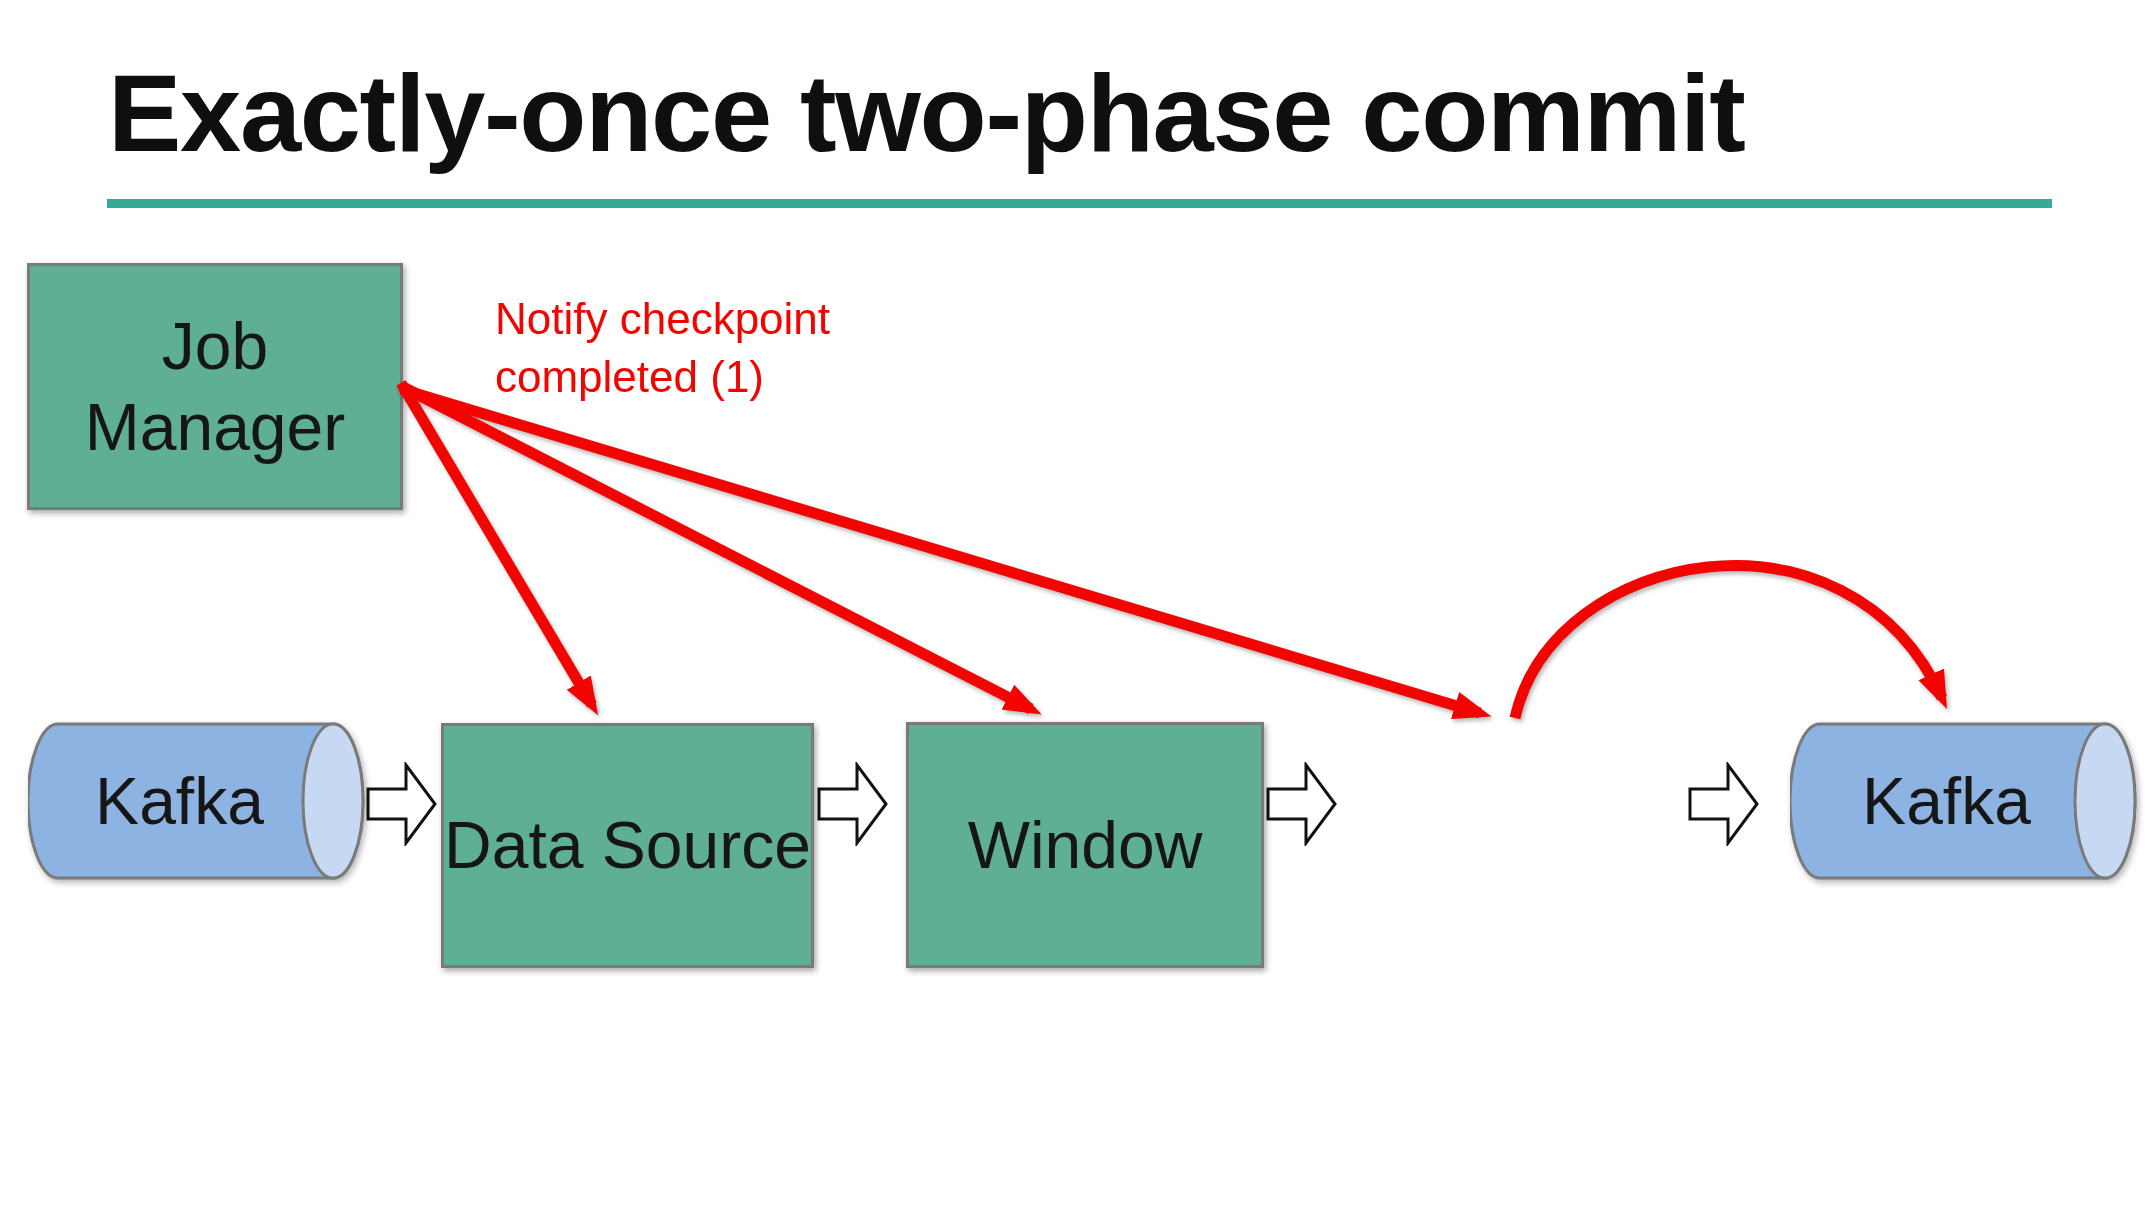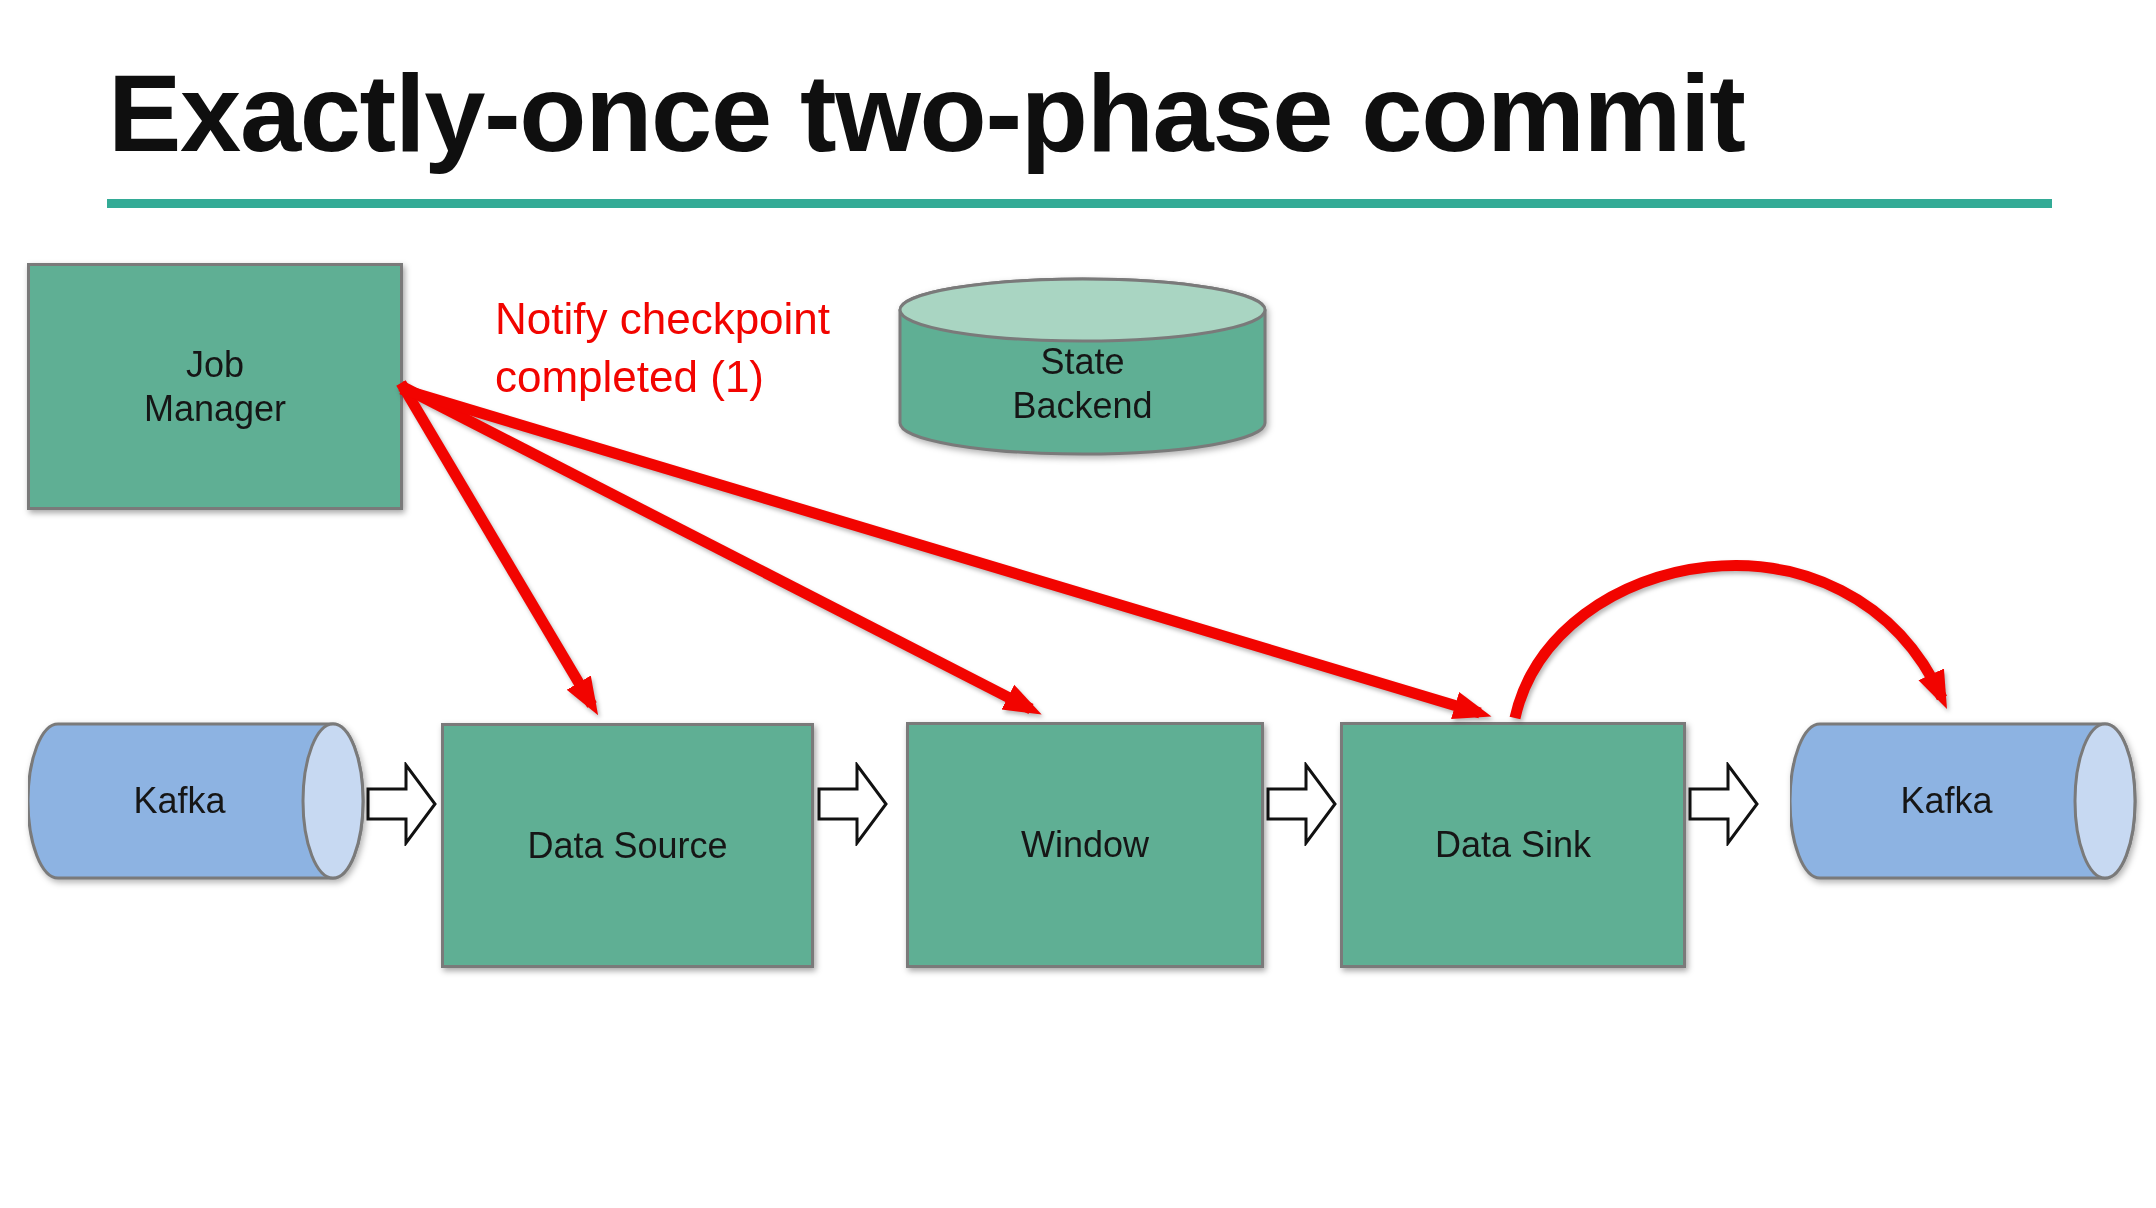--- a/index.html
+++ b/index.html
@@ -18,21 +18,21 @@
   }
   .node{position:absolute;display:flex;align-items:center;justify-content:center;}
   .gbox{
     background:var(--green-fill);
     border:3px solid var(--border-gray);
     box-shadow:2px 3px 6px rgba(0,0,0,0.35);
     box-sizing:border-box;
   }
   .label{
     position:relative;z-index:2;
-    font-size:36px;color:var(--text-dark);line-height:1.22;
+    font-size:66px;color:var(--text-dark);line-height:1.22;
     text-align:center;white-space:pre-line;
   }
   .cyl-svg{position:absolute;left:0;top:0;width:100%;height:100%;z-index:1;
     filter:drop-shadow(2px 3px 3px rgba(0,0,0,0.30));}
   .cyl-body-green{fill:var(--green-fill);stroke:var(--border-gray);stroke-width:3;}
   .cyl-cap-green{fill:var(--green-light);stroke:var(--border-gray);stroke-width:3;}
   .cyl-body-blue{fill:var(--blue-fill);stroke:var(--border-gray);stroke-width:3;}
   .cyl-cap-blue{fill:var(--blue-light);stroke:var(--border-gray);stroke-width:3;}
   .vcyl .label{padding-top:34px;}
   .hcyl .label{padding-right:34px;text-align:right;}
@@ -58,28 +58,20 @@
 <div class="slide">
 
   <h1 class="title">Exactly-once two-phase commit</h1>
   <div class="title-rule"></div>
 
   <div class="node gbox" style="left:27px;top:263px;width:376px;height:247px;">
     <span class="label">Job
 Manager</span>
   </div>
 
-  <div class="node vcyl" style="left:898px;top:277px;width:369px;height:180px;">
-    <svg class="cyl-svg" viewBox="0 0 369 180">
-      <path class="cyl-body-green" d="M 2 33 L 2 146 A 182.5 31 0 0 0 367 146 L 367 33 A 182.5 31 0 0 0 2 33 Z"></path>
-      <ellipse class="cyl-cap-green" cx="184.5" cy="33" rx="182.5" ry="31"></ellipse>
-    </svg>
-    <span class="label">State
-Backend</span>
-  </div>
 
   <div class="node hcyl" style="left:28px;top:722px;width:337px;height:158px;">
     <svg class="cyl-svg" viewBox="0 0 337 158">
       <path class="cyl-body-blue" d="M 30 2 L 305 2 A 30 77 0 0 1 305 156 L 30 156 A 30 77 0 0 1 30 2 Z"></path>
       <ellipse class="cyl-cap-blue" cx="305" cy="79" rx="30" ry="77"></ellipse>
     </svg>
     <span class="label">Kafka</span>
   </div>
 
   <svg class="flow-arrow" style="left:366px;top:762px;" viewBox="0 0 72 84">
@@ -96,23 +88,20 @@
   </svg>
 
   <div class="node gbox" style="left:441px;top:723px;width:373px;height:245px;">
     <span class="label">Data Source</span>
   </div>
 
   <div class="node gbox" style="left:906px;top:722px;width:358px;height:246px;">
     <span class="label">Window</span>
   </div>
 
-  <div class="node gbox" style="left:1340px;top:722px;width:346px;height:246px;">
-    <span class="label">Data Sink</span>
-  </div>
 
   <div class="node hcyl" style="left:1790px;top:722px;width:347px;height:158px;">
     <svg class="cyl-svg" viewBox="0 0 347 158">
       <path class="cyl-body-blue" d="M 30 2 L 315 2 A 30 77 0 0 1 315 156 L 30 156 A 30 77 0 0 1 30 2 Z"></path>
       <ellipse class="cyl-cap-blue" cx="315" cy="79" rx="30" ry="77"></ellipse>
     </svg>
     <span class="label">Kafka</span>
   </div>
 
   <svg class="red-overlay" viewBox="0 0 2156 1208">

